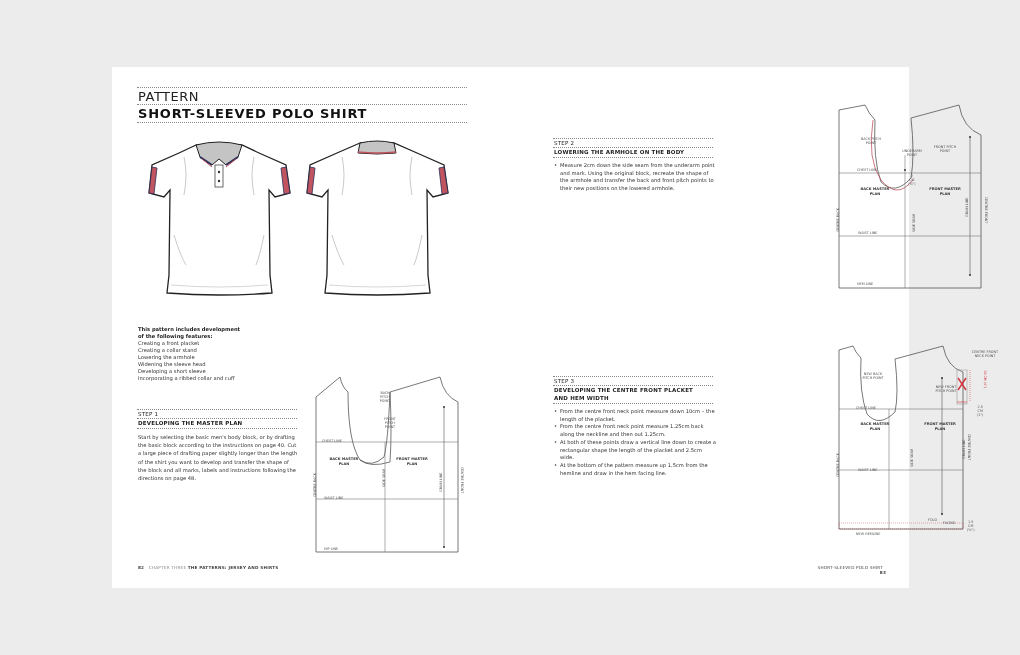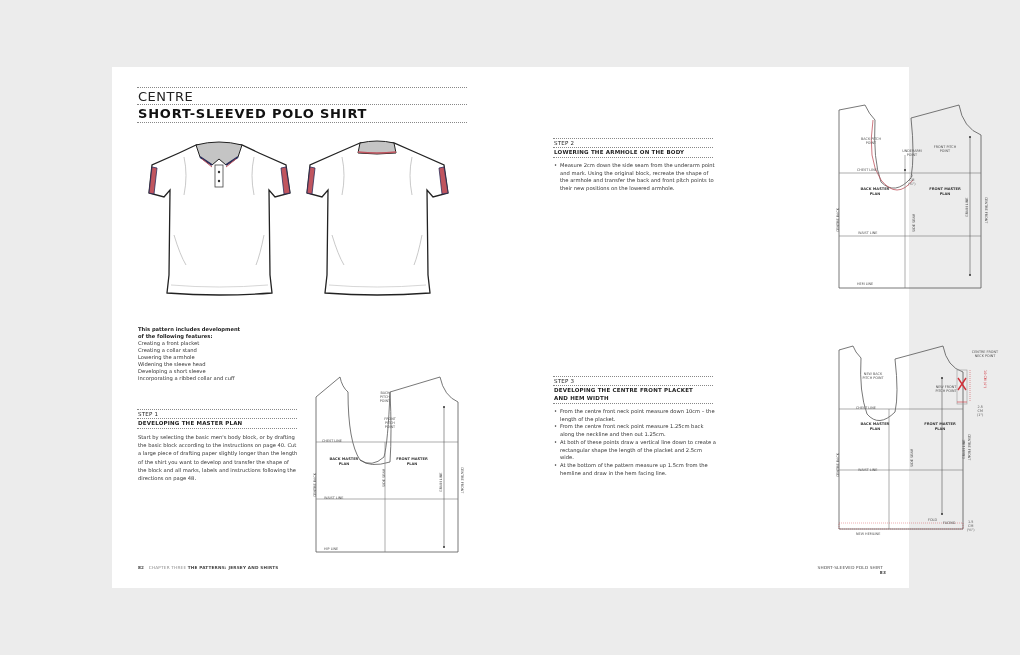--- a/index.html
+++ b/index.html
@@ -26,21 +26,21 @@
   .plan { position:absolute; font-size:3.6px; font-weight:bold; color:#333; text-align:center; line-height:4.5px; }
 </style>
 </head>
 <body>
 
 <div class="spread">
 
   <div class="abs" style="left:0;top:0;width:398px;height:521px;">
 
     <div class="rule" style="left:25px;top:20px;width:330px;"></div>
-    <div class="abs kicker" style="left:26px;top:22px;">CENTRE</div>
+    <div class="abs kicker" style="left:26px;top:22px;">PATTERN</div>
     <div class="rule" style="left:25px;top:37px;width:330px;"></div>
     <div class="abs title" style="left:26px;top:39px;">SHORT-SLEEVED POLO SHIRT</div>
     <div class="rule" style="left:25px;top:55px;width:330px;"></div>
 
     <svg class="abs" style="left:32px;top:68px;" width="150" height="165" viewBox="0 0 150 165">
       <path d="M52 10 L35 18 L8 30 L5 58 L20 62 L26 55 L25 140 L23 158 Q75 162 128 158 L126 140 L125 55 L131 62 L146 58 L142 30 L115 18 L98 10 Z" fill="#fff" stroke="#222" stroke-width="1.3"></path>
       <path d="M52 10 Q75 4 98 10 L94 22 L82 30 L75 24 L68 30 L56 22 Z" fill="#c4c4c4" stroke="#222" stroke-width="1"></path>
       <path d="M56 22 L68 30" stroke="#2c2f5a" stroke-width="2"></path>
       <path d="M94 22 L82 30" stroke="#2c2f5a" stroke-width="2"></path>
       <path d="M58 24 L68 32" stroke="#c0555f" stroke-width="1"></path>

